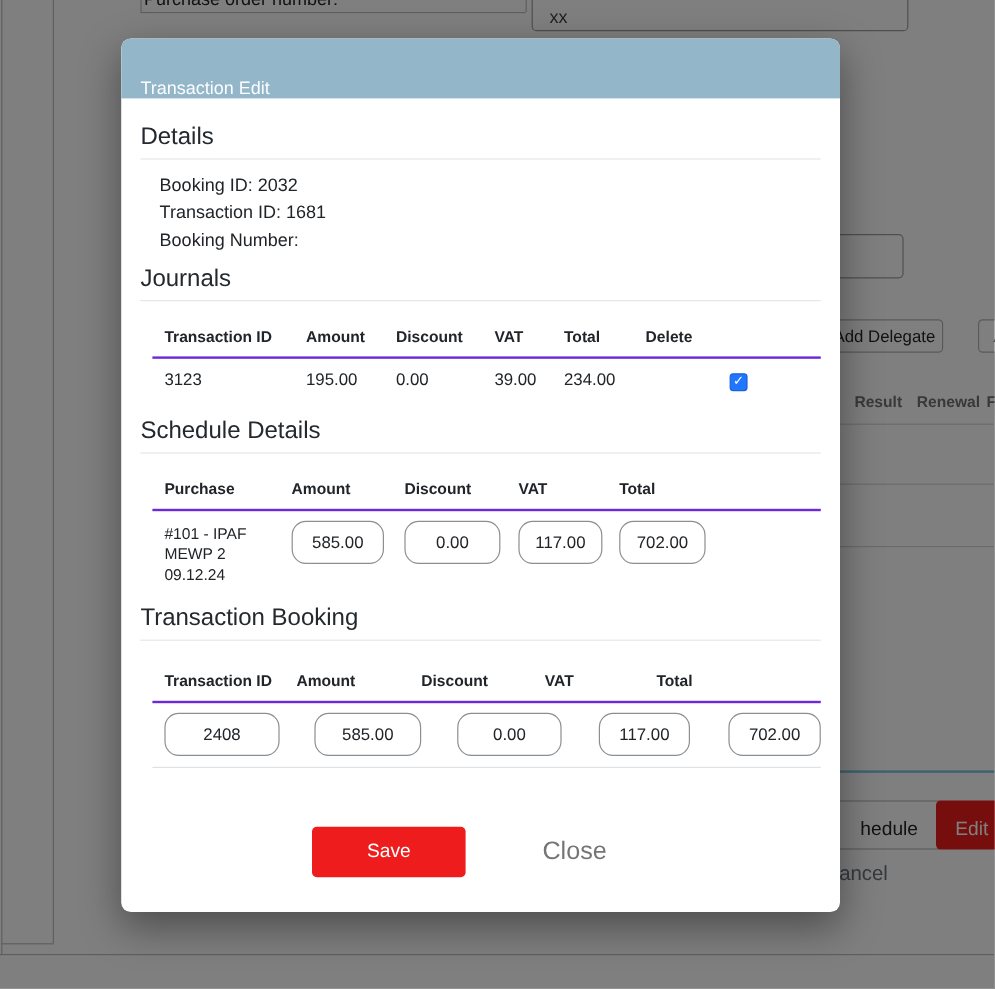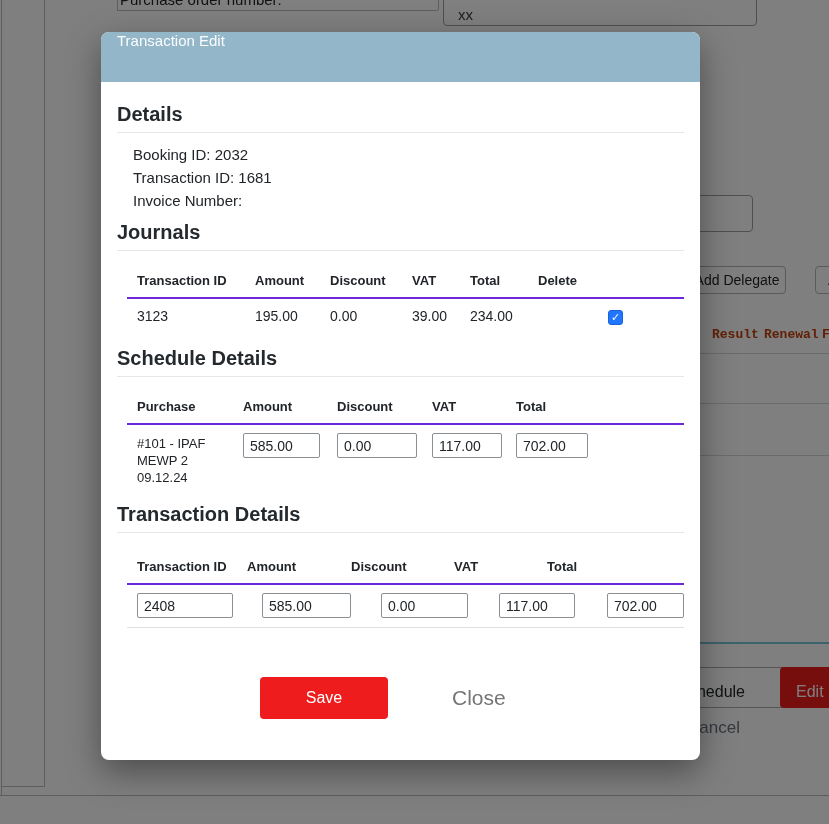--- a/index.html
+++ b/index.html
@@ -20,53 +20,53 @@
   .bg-input-empty {
     position:absolute; left:650px; top:195px; width:103px; height:37px;
     border:1px solid #9aa0a6; border-radius:4px; background:#fff;
   }
   .bg-btn {
     position:absolute; height:28px; background:#fff; border:1px solid #b4b4b4;
     border-radius:4px; font-size:14px; color:#212529; text-align:center; line-height:26px;
   }
   .btn-add-delegate { left:688px; top:266px; width:98px; }
   .btn-partial-right { left:815px; top:266px; width:70px; text-align:left; padding-left:12px; }
-  .grid-head { position:absolute; top:327px; font-size:13px; font-weight:bold; color:#c2410c;font-family:Liberation Mono, monospace; }
+  .grid-head { position:absolute; top:327px; font-size:13px; font-weight:bold; color:#737373; }
   .gh-result { left:712px; } .gh-renewal { left:764px; } .gh-partial { left:822px; }
   .row-line { position:absolute; left:688px; width:141px; height:1px; background:#d4d7da; }
   .teal-line { position:absolute; left:688px; top:642px; width:141px; height:2px; background:#78c4dc; }
   .bg-btn-lg {
     position:absolute; top:667px; height:41px; background:#fff; border:1px solid #ababab;
     border-radius:4px; font-size:16px; color:#212529;
   }
-  .btn-schedule-partial { left:676px; width:110px; text-align:center; padding:9px 20px 0 0; }
+  .btn-schedule-partial { left:676px; width:110px; text-align:right; padding:9px 20px 0 0; }
   .btn-edit {
     position:absolute; left:780px; top:667px; width:80px; height:41px;
     background:#ee1c1c; border:none; border-radius:4px; color:#fff; font-size:16px;
     text-align:left; padding:9px 0 0 16px;
   }
   .cancel-link { position:absolute; left:687px; top:718px; font-size:17px; color:#6c757d; }
   .footer-line { position:absolute; left:0; top:795px; width:829px; height:1px; background:#bcbcbc; }
 
   
   .dim { position:absolute; inset:0; background:rgba(0,0,0,0.5); z-index:5; }
 
   
   .modal {
     position:absolute; left:101px; top:32px; width:599px; height:728px; z-index:10;
     background:#fff; border-radius:8px; overflow:hidden;
     box-shadow:0 12px 34px rgba(0,0,0,0.4);
   }
   .modal-head {
-    height:50px; background:#93b6c9; display:flex; align-items:flex-start;
+    height:50px; background:#93b6c9; display:flex; align-items:flex-end;
     padding-left:16px; color:#fbfdfe; font-size:15px;
   }
   .modal-body { padding:0 16px; }
   .sect-h {
-    font-size:20px; font-weight:700; color:#24292e;
+    font-size:20px; font-weight:400; color:#24292e;
     padding-bottom:6px; border-bottom:1px solid #e4e7ea;
   }
   .h-details { margin-top:21px; } .h-journals { margin-top:9px; }
   .h-schedule { margin-top:14px; } .h-transaction { margin-top:11px; }
   .detail-lines { margin:10px 0 0 16px; font-size:15px; line-height:23px; color:#212529; }
 
   .tbl { margin-left:10px; width:557px; font-size:14px; }
   .r { display:grid; align-items:start; }
   .j-grid { grid-template-columns:118px 75px 82px 58px 68px 1fr; }
   .s-grid { grid-template-columns:106px 94px 95px 84px 1fr; }
@@ -82,22 +82,22 @@
   .note-label { font-weight:bold; font-size:13px; padding-top:6px; }
 
   .chk {
     width:15px; height:15px; margin-left:70px; background:#2176ff;
     border:1px solid #1b63d8; border-radius:3px; color:#fff; font-size:11px;
     line-height:13px; text-align:center; display:inline-block;
   }
   .chk::after { content:"✓"; }
 
   .fld {
-    height:25px; border:1px solid #8a8f94; border-radius:2px; background:#fff;
-    font-family:"Liberation Sans", sans-serif; font-size:14px; color:#212529; padding:0 6px;
+    height:36px; border:1px solid #8a8f94; border-radius:12px; background:#fff;
+    font-family:"Liberation Sans", sans-serif; font-size:14px; color:#212529; padding:0 6px;text-align:center;
   }
   .s-label { font-size:13px; line-height:17px; padding-top:2px; width:102px; }
   .w96{width:96px} .w89{width:89px} .w87{width:87px} .w76{width:76px} .w77a{width:77px}
   .w77{width:77px} .w80{width:80px} .w70{width:70px} .w72{width:72px}
   .note-area {
     width:113px; height:42px; margin-top:2px; resize:both;
     border:1px solid #8a8f94; border-radius:3px;
     font-family:"Liberation Sans", sans-serif; font-size:14px;
   }
   .actions { display:flex; align-items:center; margin:49px 0 0 143px; gap:64px; }
@@ -149,21 +149,21 @@
   <div class="modal">
     <div class="modal-head">
       <span>Transaction Edit</span>
     </div>
     <div class="modal-body">
 
       <div class="sect-h h-details">Details</div>
       <div class="detail-lines">
         <div>Booking ID: 2032</div>
         <div>Transaction ID: 1681</div>
-        <div>Invoice Number:</div>
+        <div>Booking Number:</div>
       </div>
 
       <div class="sect-h h-journals">Journals</div>
       <div class="tbl">
         <div class="r j-grid hd j-hd">
           <span>Transaction ID</span>
           <span>Amount</span>
           <span>Discount</span>
           <span>VAT</span>
           <span>Total</span>
@@ -190,21 +190,21 @@
         </div>
         <div class="r s-grid s-row">
           <span class="s-label">#101 - IPAF MEWP 2 09.12.24</span>
           <span><input class="fld w77" type="text" value="585.00" style=""></span>
           <span><input class="fld w80" type="text" value="0.00" style=""></span>
           <span><input class="fld w70" type="text" value="117.00" style=""></span>
           <span><input class="fld w72" type="text" value="702.00" style=""></span>
         </div>
       </div>
 
-      <div class="sect-h h-transaction">Transaction Details</div>
+      <div class="sect-h h-transaction">Transaction Booking</div>
       <div class="tbl">
         <div class="r t-grid hd t-hd">
           <span>Transaction ID</span>
           <span>Amount</span>
           <span>Discount</span>
           <span>VAT</span>
           <span>Total</span>
         </div>
         <div class="r t-grid t-row1">
           <span><input class="fld w96" type="text" value="2408" style=""></span>

